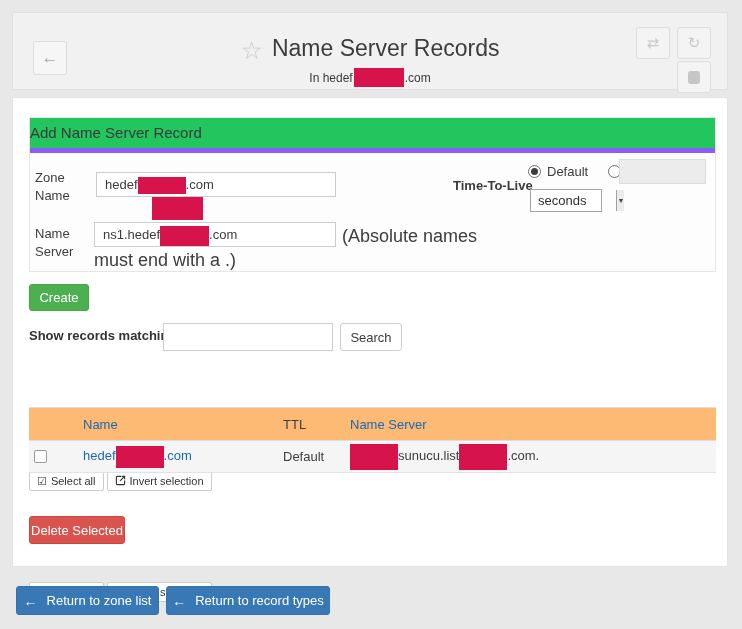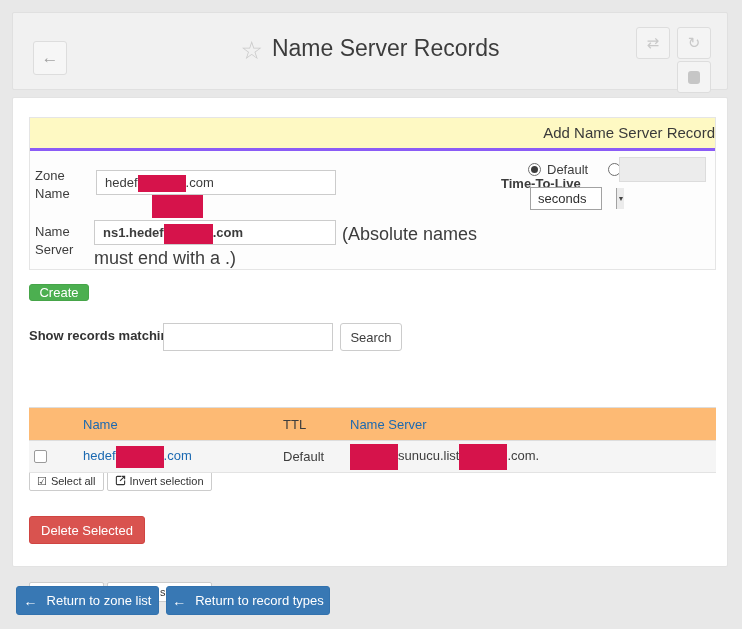--- a/index.html
+++ b/index.html
@@ -18,72 +18,77 @@
   .hbtn{width:32px;height:30px;background:#f4f4f4;border:1px solid #ddd;border-radius:3px;display:flex;align-items:center;justify-content:center;color:#c9c9c9;font-size:15px;cursor:pointer;margin-bottom:2px;}
   .sq-icon{width:12px;height:13px;background:#c6c6c6;border-radius:3px;}
 
   
   .redact{background:#d6134b;display:inline-block;vertical-align:middle;}
 
   
   .main{position:absolute;left:12px;top:97px;width:716px;height:470px;background:#fff;border:1px solid #e3e3e3;box-sizing:border-box;border-radius:2px;}
 
   .addp{position:absolute;left:16px;top:19px;width:687px;border:1px solid #e5e5e5;box-sizing:border-box;}
-  .addp-head{height:30px;line-height:30px;background:#fef9c3;border-bottom:3px solid #8b5cf6;text-align:right;font-size:15px;color:#3a3a3a;}
+  .addp-head{height:30px;line-height:30px;background:#22c55e;border-bottom:5px solid #8b5cf6;text-align:left;font-size:15px;color:#3a3a3a;}
   .addp-body{position:relative;height:118px;background:#fdfdfd;}
   .flabel{position:absolute;font-size:13px;color:#3d3d3d;line-height:18px;width:52px;}
   .finput{position:absolute;height:25px;background:#fff;border:1px solid #ccc;box-sizing:border-box;font-size:13px;color:#3c3c3c;line-height:23px;padding:0 8px;white-space:nowrap;cursor:text;}
-  .ttl-label{position:absolute;font-weight:bold;font-size:13px;color:#3c3c3c;margin-left:48px;}
+  .ttl-label{position:absolute;font-weight:bold;font-size:13px;color:#3c3c3c;}
   .radio-row{position:absolute;display:flex;align-items:center;gap:6px;font-size:13px;}
   .radio{width:13px;height:13px;border:1px solid #6f6f6f;border-radius:50%;background:#fff;position:relative;box-sizing:border-box;cursor:pointer;flex:0 0 auto;}
   .radio.checked::after{content:"";position:absolute;left:2px;top:2px;right:2px;bottom:2px;background:#3c3c3c;border-radius:50%;}
   .dis-input{position:absolute;width:87px;height:25px;background:#ececec;border:1px solid #dcdcdc;box-sizing:border-box;}
   .sel{position:absolute;width:72px;height:23px;border:1px solid #a2a2a2;background:#fff;box-sizing:border-box;display:flex;cursor:pointer;gap:30px;}
   .sel-text{flex:1;font-size:13px;color:#2f2f2f;padding-left:7px;line-height:21px;}
   .sel-arrow{width:15px;border-left:1px solid #a2a2a2;background:#ebebeb;display:flex;align-items:center;justify-content:center;font-size:7px;color:#444;}
   .hint{position:absolute;font-size:18px;color:#3d3d3d;}
 
-  .btn-create{position:absolute;left:16px;top:186px;width:60px;height:17px;background:#4caf50;border:1px solid #46a549;border-radius:3px;color:#fff;font-size:13px;display:flex;align-items:center;justify-content:center;cursor:pointer;box-sizing:border-box;}
+  .btn-create{position:absolute;left:16px;top:186px;width:60px;height:27px;background:#4caf50;border:1px solid #46a549;border-radius:3px;color:#fff;font-size:13px;display:flex;align-items:center;justify-content:center;cursor:pointer;box-sizing:border-box;}
 
   .search-label{position:absolute;left:16px;top:230px;font-size:13px;font-weight:bold;color:#333;}
   .search-input{position:absolute;left:150px;top:225px;width:170px;height:28px;border:1px solid #ccc;box-sizing:border-box;background:#fff;font-size:13px;padding:0 6px;font-family:"Liberation Sans",sans-serif;}
   .btn-search{position:absolute;left:327px;top:225px;width:62px;height:28px;background:#fff;border:1px solid #ccc;border-radius:3px;color:#3c3c3c;font-size:13px;display:flex;align-items:center;justify-content:center;cursor:pointer;box-sizing:border-box;}
 
   .selrow{position:absolute;left:16px;display:flex;gap:3px;}
   .btn-sm{height:20px;padding:0 7px;background:#fff;border:1px solid #ccc;border-radius:2px;font-size:11px;color:#333;display:inline-flex;align-items:center;gap:4px;cursor:pointer;box-sizing:border-box;}
   .btn-sm .gl{font-size:11px;line-height:1;}
 
   
   .rtable{position:absolute;left:16px;top:309px;width:687px;border-collapse:collapse;table-layout:fixed;font-size:13px;}
   .rtable thead tr{background:#fdba74;height:33px;}
   .rtable tbody tr{background:#f5f5f5;height:32px;}
   .rtable tr{border-top:1px solid #ddd;}
   .rtable tbody tr{border-bottom:1px solid #e3e3e3;}
   .rtable th{font-weight:normal;text-align:left;padding:0;}
   .rtable td{padding:0;white-space:nowrap;}
   .rtable a{color:#1b69b1;text-decoration:none;cursor:pointer;}
   .cb{width:13px;height:13px;border:1px solid #9a9a9a;border-radius:2px;background:#fff;margin-left:5px;cursor:pointer;box-sizing:border-box;}
 
-  .btn-delete{position:absolute;left:16px;top:418px;width:116px;height:28px;background:#d9534f;border:1px solid #d04441;border-radius:3px;color:#fff;font-size:13px;display:flex;align-items:center;justify-content:center;cursor:pointer;box-sizing:border-box;}
+  .btn-delete{position:absolute;left:16px;top:418px;width:96px;height:28px;background:#d9534f;border:1px solid #d04441;border-radius:3px;color:#fff;font-size:13px;display:flex;align-items:center;justify-content:center;cursor:pointer;box-sizing:border-box;}
 
   
   .fbtn{position:absolute;top:586px;height:29px;background:#3878b4;border:1px solid #3272ae;border-radius:3px;color:#fff;font-size:13px;display:flex;align-items:center;justify-content:center;gap:9px;cursor:pointer;box-sizing:border-box;}
   .fbtn .arr{font-size:14px;font-weight:bold;}
 </style>
 </head>
 <body>
 
 <div class="page">
 
   <div class="hdr">
     <div class="back-btn">
       <span>←</span>
     </div>
     <div class="title-wrap">
       <span class="star">☆</span><span class="title">Name Server Records</span>
+      <div class="subtitle">
+        <span>In hedef</span>
+        <span class="redact" style="width:50px;height:19px;margin:0 1px;"></span>
+        <span>.com</span>
+      </div>
     </div>
     <div class="hbtns">
       <div class="hbtn-row">
         <div class="hbtn">
           <span>⇄</span>
         </div>
         <div class="hbtn">
           <span>↻</span>
         </div>
       </div>
@@ -111,21 +116,21 @@
           <span>Default</span>
           <span class="radio" style="margin-left:14px;"></span>
         </div>
         <div class="dis-input" style="left:589px;top:6px;"></div>
         <div class="sel" style="left:500px;top:36px;">
           <span class="sel-text">seconds</span>
           <span class="sel-arrow">▼</span>
         </div>
 
         <div class="flabel" style="left:5px;top:72px;">Name Server</div>
-        <div class="finput" style="left:64px;top:69px;width:242px;font-weight:bold;">
+        <div class="finput" style="left:64px;top:69px;width:242px;">
           <span>ns1.hedef</span><span class="redact" style="width:49px;height:20px;"></span><span>.com</span>
         </div>
         <div class="hint" style="left:312px;top:73px;">(Absolute names</div>
         <div class="hint" style="left:64px;top:97px;">must end with a .)</div>
       </div>
     </div>
 
     <div class="btn-create">Create</div>
 
     <div class="search-label">Show records matching:</div>

